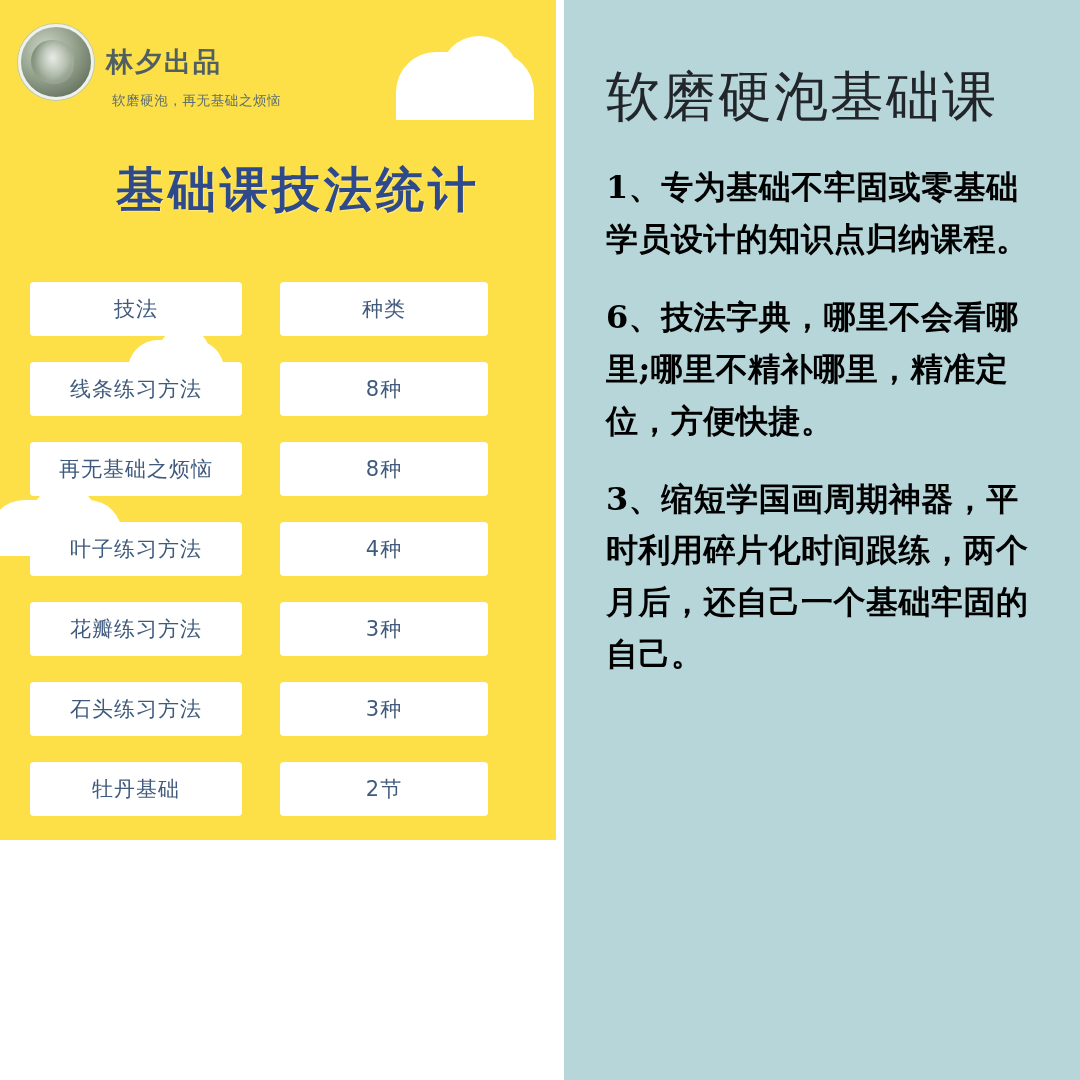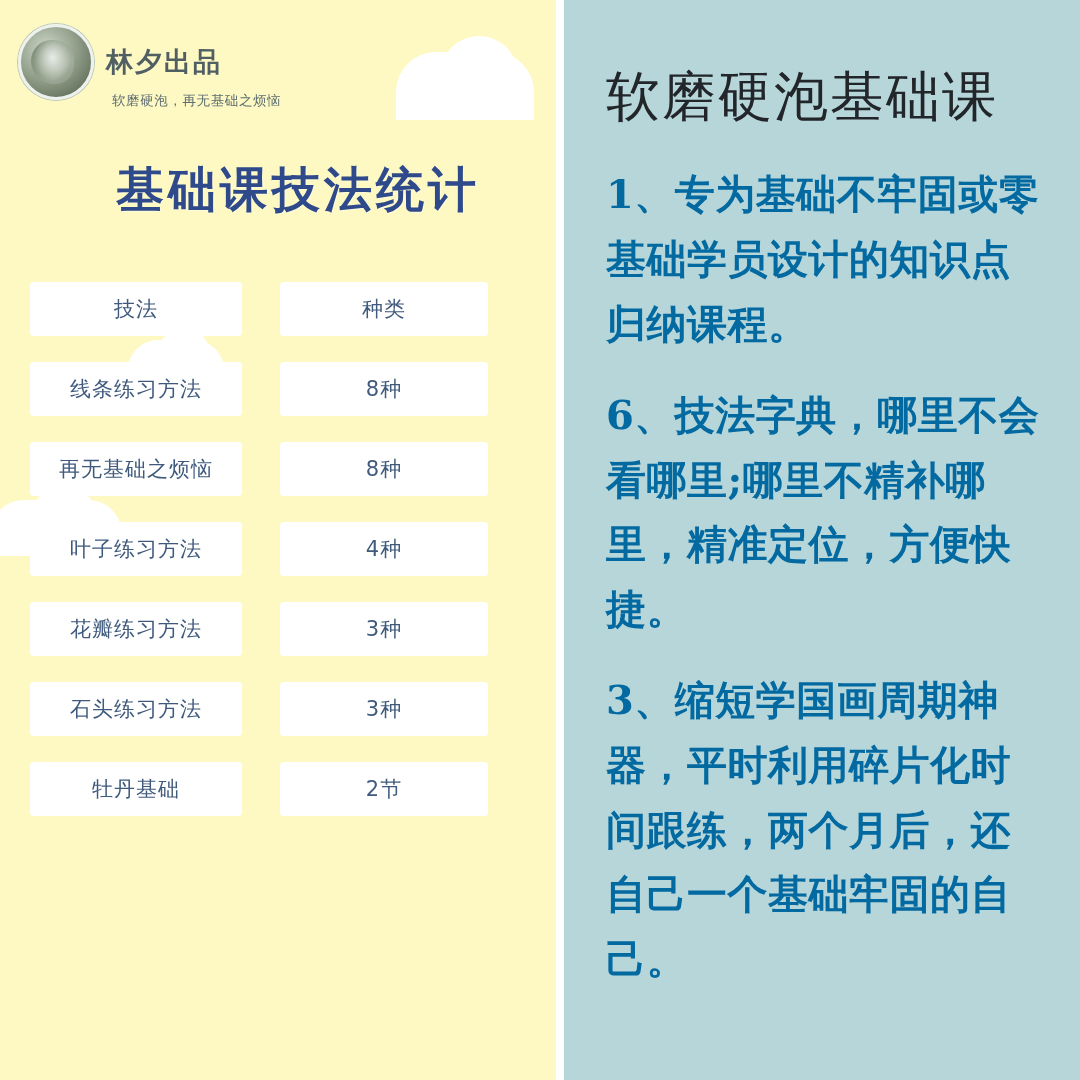--- a/index.html
+++ b/index.html
@@ -13,22 +13,22 @@
     position: relative;
     width: 1080px; height: 1080px;
     display: flex;
     background: #ffffff;
   }
 
   
   .left-panel {
     position: relative;
     width: 556px;
-    height: 1080px;
-    background: #fef9c3;
+    height: 840px;
+    background: #fde047;
     overflow: hidden;
     flex: 0 0 556px;
   }
 
   
   .cloud { position: absolute; background: #ffffff; border-radius: 50%; opacity: 1; }
 
   .cloud-1 { top: 52px; left: 396px; width: 138px; height: 68px; border-radius: 40px 40px 0 0; }
   .cloud-1b { top: 36px; left: 440px; width: 78px; height: 78px; border-radius: 50%; }
   .cloud-1c { top: 60px; left: 398px; width: 60px; height: 60px; border-radius: 50%; }
@@ -151,23 +151,23 @@
     font-weight: 400;
     color: #22262a;
     letter-spacing: 2px;
     line-height: 1.1;
     margin-bottom: 36px;
     margin-top: 11px;
   }
   .para {
     font-family: "DejaVu Serif", serif;
     font-weight: 700;
-    font-size: 40px;
+    font-size: 32px;
     line-height: 1.62;
-    color: #0369a1;
+    color: #000000;
     letter-spacing: .5px;
     margin-bottom: 26px;
   }
 </style>
 </head>
 <body>
 
 <div id="page">
 
   <div class="left-panel">

